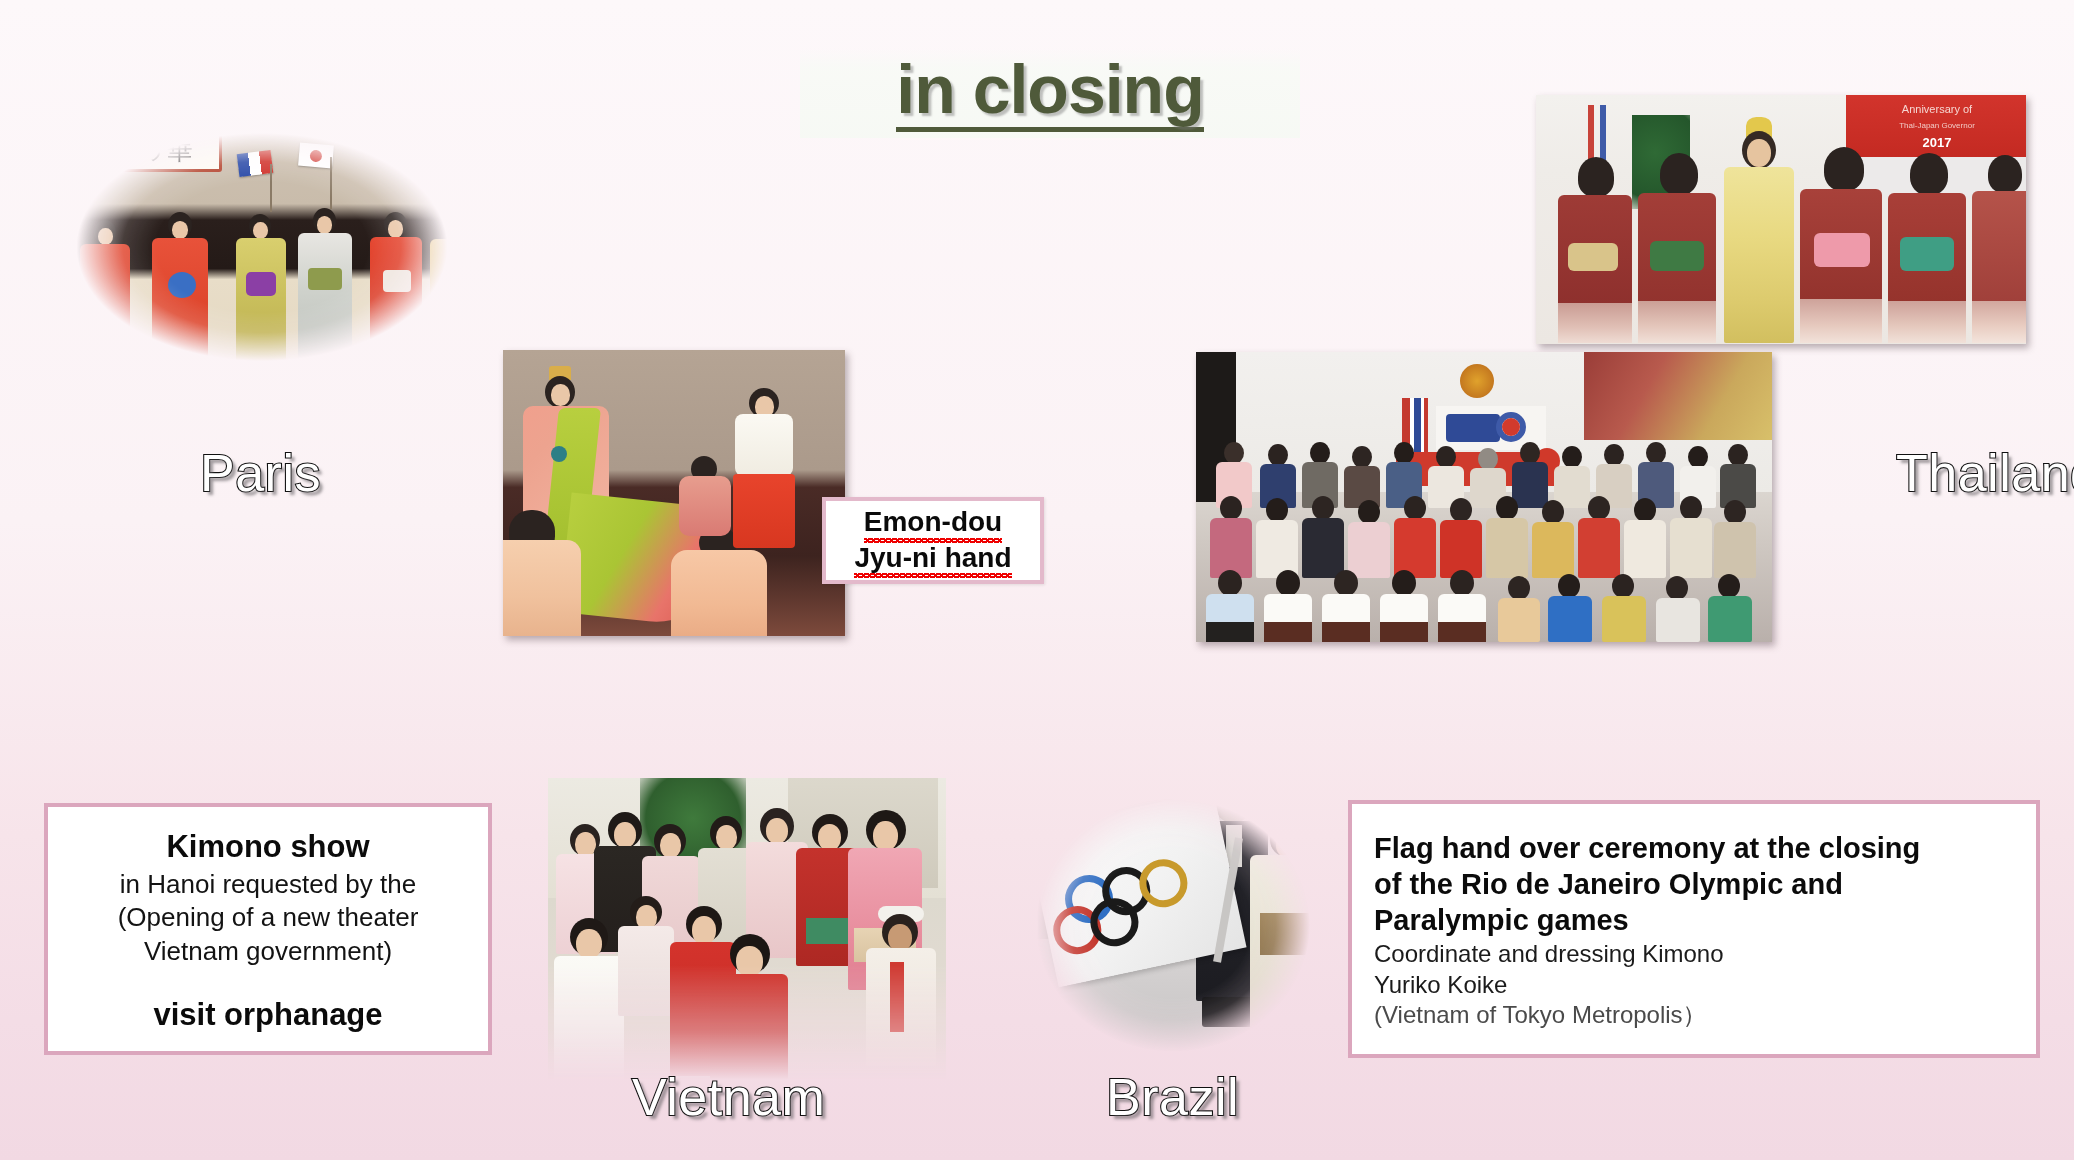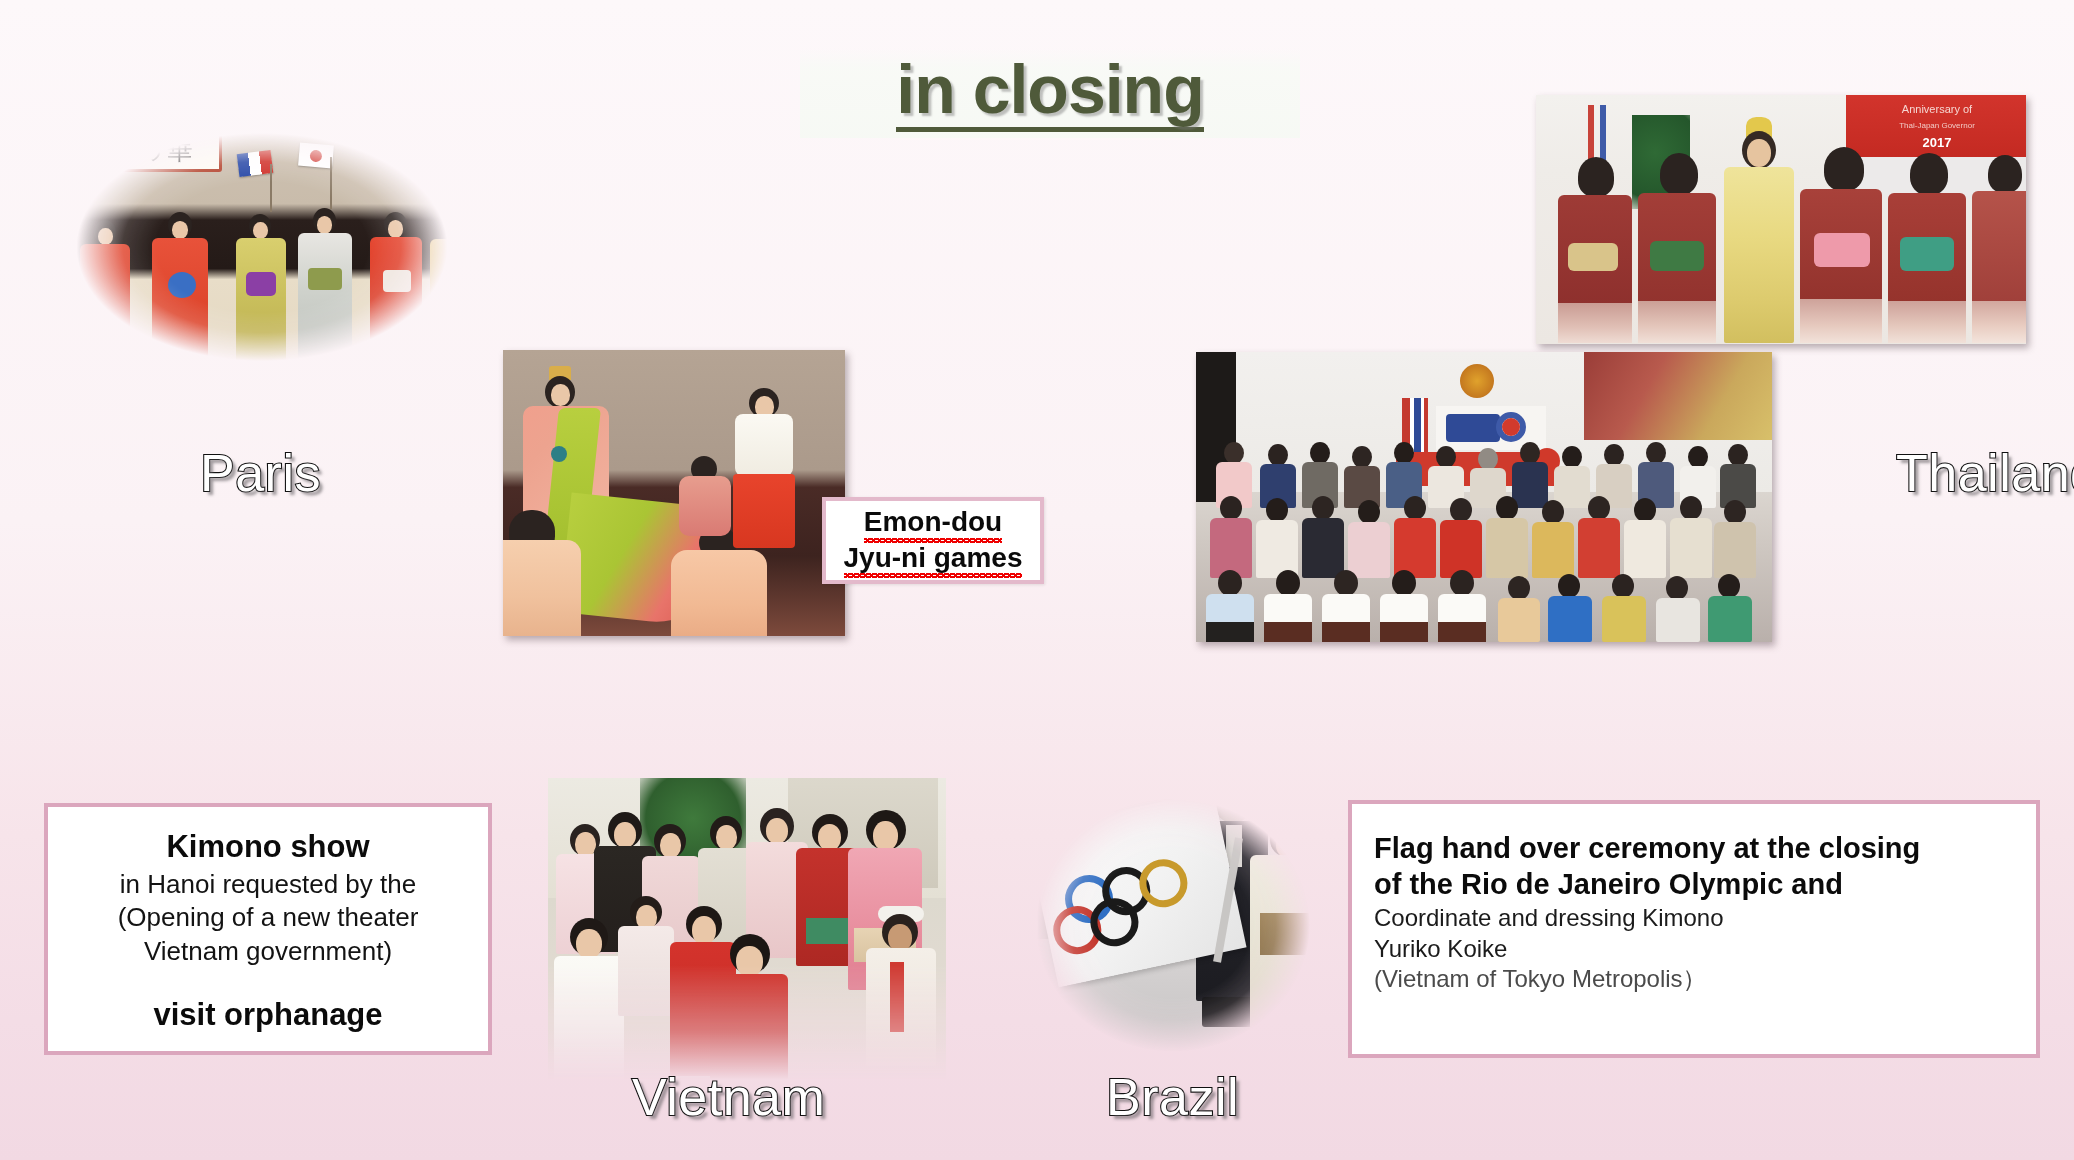--- a/index.html
+++ b/index.html
@@ -212,21 +212,21 @@
 
     <div class="head" style="left:246px;top:38px;width:30px;height:30px;"></div>
     <div class="face" style="left:252px;top:46px;width:19px;height:22px;"></div>
     <div style="position:absolute;left:232px;top:64px;width:58px;height:62px;background:linear-gradient(to bottom,#fbf9f3 0%,#f0ece1 100%);border-radius:8px;"></div>
     <div style="position:absolute;left:230px;top:124px;width:62px;height:74px;background:linear-gradient(to bottom,#e8442c 0%,#d83720 100%);border-radius:4px;"></div>
   </div>
 </div>
 
 <div id="emon-label">
   <div class="line">Emon-dou</div>
-  <div class="line">Jyu-ni games</div>
+  <div class="line">Jyu-ni hand</div>
 </div>
 
 <div class="photo rect-shadow" id="photo-thailand">
   <div class="scene">
 
     <div style="position:absolute;left:310px;top:0;width:182px;height:62px;background:linear-gradient(to bottom,#d2342c 0%,#c42a22 100%);">
       <div style="position:absolute;left:0;right:0;top:8px;text-align:center;color:#f6d7d2;font-size:11px;">Anniversary of</div>
       <div style="position:absolute;left:0;right:0;top:26px;text-align:center;color:#f2c9c4;font-size:8px;">Thai-Japan Governor</div>
       <div style="position:absolute;left:0;right:0;top:40px;text-align:center;color:#ffffff;font-size:13px;font-weight:bold;">2017</div>
     </div>
@@ -493,16 +493,17 @@
   <div class="h">Kimono show</div>
   <div class="sub">in Hanoi requested by the</div>
   <div class="sub">(Opening of a new theater</div>
   <div class="sub">Vietnam government)</div>
   <div class="h2">visit orphanage</div>
 </div>
 
 <div class="textbox" id="box-rio">
   <div class="h">Flag hand over ceremony at the closing</div>
   <div class="h">of the Rio de Janeiro Olympic and</div>
+  <div class="h">Paralympic games</div>
   <div class="p">Coordinate and dressing Kimono</div>
   <div class="p">Yuriko Koike</div>
   <div class="p muted">(Vietnam of Tokyo Metropolis）</div>
 </div>
 
 </body></html>

